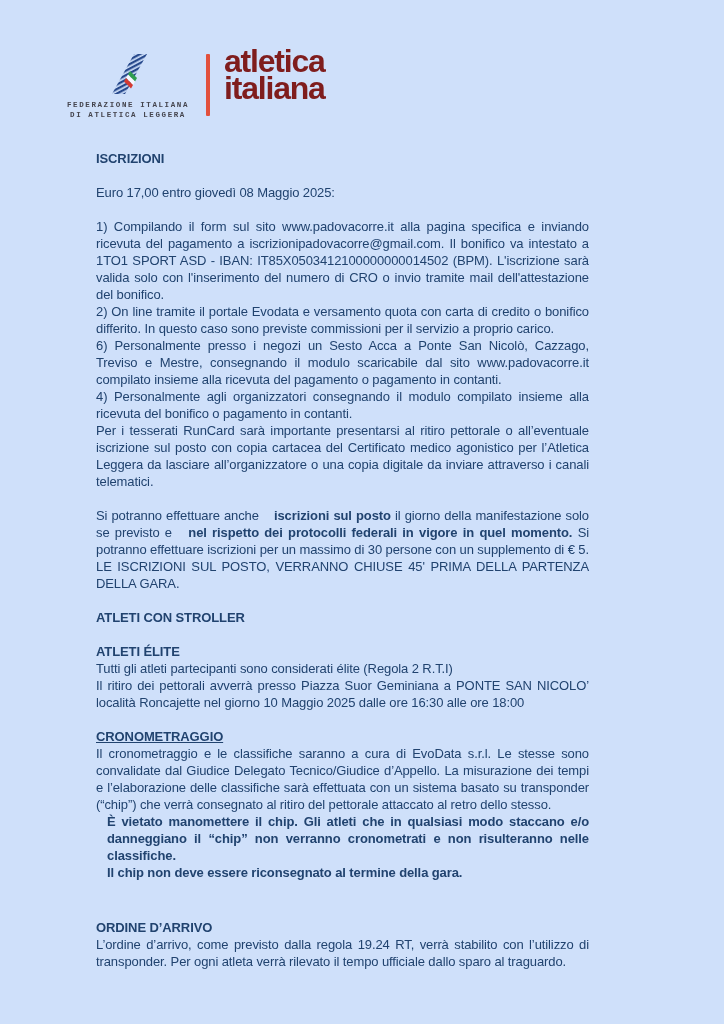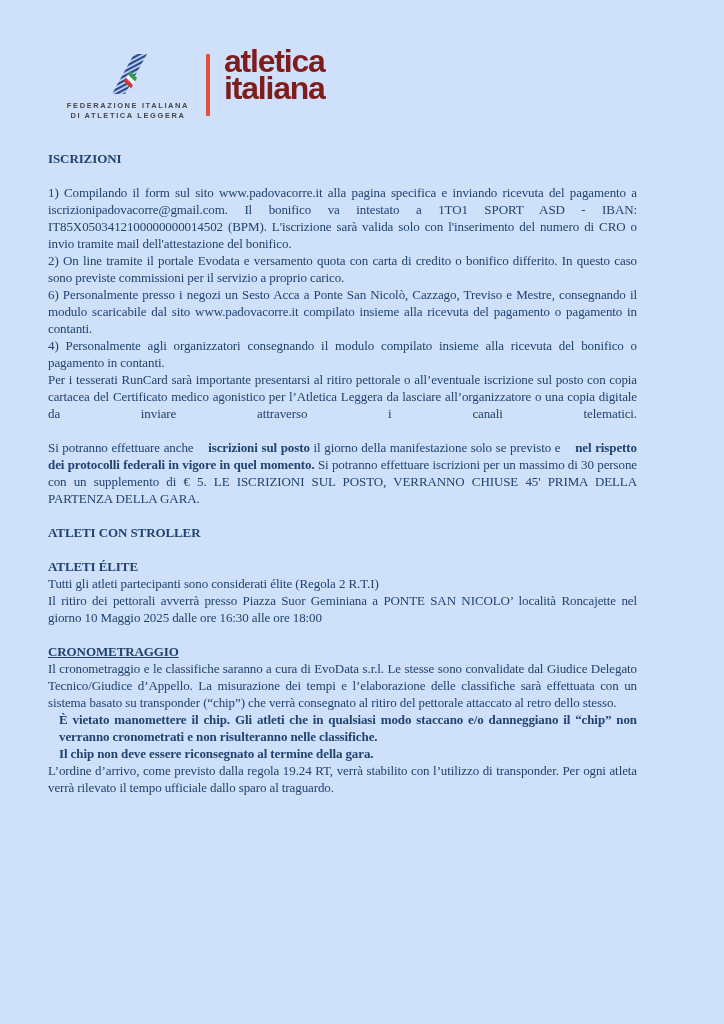--- a/index.html
+++ b/index.html
@@ -11,40 +11,40 @@
     position:relative;
     overflow:hidden;
   }
   
   .logo-row{
     position:absolute;left:70px;top:48px;
     display:flex;align-items:flex-start;
   }
   .fidal-block{
     display:flex;flex-direction:column;align-items:center;
-    width:116px;margin-top:4px;
+    width:116px;margin-top:4px;font-family:Liberation Mono, monospace;
   }
   .fidal-mark{margin-bottom:5px;}
   .fed-caption{
     font-size:7.5px;letter-spacing:1.6px;color:#45454e;
     font-weight:bold;line-height:9.5px;text-align:center;white-space:nowrap;
   }
   .red-divider{
     width:4px;height:62px;background:#e2503c;
     margin:6px 14px 0 20px;border-radius:1px;
   }
   .wordmark{
     font-weight:bold;font-size:32px;line-height:27px;
     letter-spacing:-1.2px;color:#7f1d1d;margin-top:0;
   }
   
   .content{
     position:absolute;left:0;top:150px;width:685px;
-    padding:0 48px;box-sizing:border-box;
-    font-size:13px;line-height:17px;letter-spacing:-0.1px;font-family:Liberation Serif, serif;
+    padding:0 96px;box-sizing:border-box;
+    font-size:13px;line-height:17px;letter-spacing:-0.1px;
   }
   .h{font-weight:bold;margin:17px 0 0 0;}
   .h.first{margin-top:0;}
   .p{margin:0;}
   .mt{margin-top:17px;}
   .mt-big{margin-top:38px;}
   .just{text-align:justify;}
   .just-last{text-align:justify;text-align-last:justify;}
   .b{font-weight:bold;margin-left:11px;}
   .u{text-decoration:underline;}
@@ -73,20 +73,21 @@
   <div class="wordmark">
     <div>atletica</div>
     <div>italiana</div>
   </div>
 </div>
 
 <div class="content">
 
   <div class="h first">ISCRIZIONI</div>
 
+  <p class="p mt">Euro 17,00 entro giovedì 08 Maggio 2025:</p>
 
   <p class="p mt just"> 1) Compilando il form sul sito www.padovacorre.it alla pagina specifica e inviando ricevuta del pagamento a iscrizionipadovacorre@gmail.com. Il bonifico va intestato a 1TO1 SPORT ASD - IBAN: IT85X0503412100000000014502 (BPM). L'iscrizione sarà valida solo con l'inserimento del numero di CRO o invio tramite mail dell'attestazione del bonifico.</p>
   <p class="p just"> 2) On line tramite il portale Evodata e versamento quota con carta di credito o bonifico differito. In questo caso sono previste commissioni per il servizio a proprio carico.</p>
   <p class="p just"> 6) Personalmente presso i negozi un Sesto Acca a Ponte San Nicolò, Cazzago, Treviso e Mestre, consegnando il modulo scaricabile dal sito www.padovacorre.it compilato insieme alla ricevuta del pagamento o pagamento in contanti.</p>
   <p class="p just">4) Personalmente agli organizzatori consegnando il modulo compilato insieme alla ricevuta del bonifico o pagamento in contanti.</p>
   <p class="p just just-last">Per i tesserati RunCard sarà importante presentarsi al ritiro pettorale o all’eventuale iscrizione sul posto con copia cartacea del Certificato medico agonistico per l’Atletica Leggera da lasciare all’organizzatore o una copia digitale da inviare attraverso i canali telematici.</p>
 
   <p class="p mt just"><span>Si potranno effettuare anche </span><span class="b">iscrizioni sul posto</span><span> il giorno della manifestazione solo se previsto e </span><span class="b">nel rispetto dei protocolli federali in vigore in quel momento.</span><span> Si potranno effettuare iscrizioni per un massimo di 30 persone con un supplemento di € 5. LE ISCRIZIONI SUL POSTO, VERRANNO CHIUSE 45' PRIMA DELLA PARTENZA DELLA GARA.</span></p>
 
 
@@ -95,15 +96,16 @@
   <div class="h">ATLETI ÉLITE</div>
   <p class="p">Tutti gli atleti partecipanti sono considerati élite (Regola 2 R.T.I)</p>
 
   <p class="p just">Il ritiro dei pettorali avverrà presso Piazza Suor Geminiana a PONTE SAN NICOLO’ località Roncajette nel giorno 10 Maggio 2025 dalle ore 16:30 alle ore 18:00</p>
 
   <div class="h u">CRONOMETRAGGIO</div>
   <p class="p just">Il cronometraggio e le classifiche saranno a cura di EvoData s.r.l. Le stesse sono convalidate dal Giudice Delegato Tecnico/Giudice d’Appello. La misurazione dei tempi e l’elaborazione delle classifiche sarà effettuata con un sistema basato su transponder (“chip”) che verrà consegnato al ritiro del pettorale attaccato al retro dello stesso.</p>
   <p class="p just b">È vietato manomettere il chip. Gli atleti che in qualsiasi modo staccano e/o danneggiano il “chip” non verranno cronometrati e non risulteranno nelle classifiche.</p>
   <p class="p b">Il chip non deve essere riconsegnato al termine della gara.</p>
 
+  <div class="h mt-big">ORDINE D’ARRIVO</div>
   <p class="p just">L’ordine d’arrivo, come previsto dalla regola 19.24 RT, verrà stabilito con l’utilizzo di transponder. Per ogni atleta verrà rilevato il tempo ufficiale dallo sparo al traguardo.</p>
 
 </div>
 
 </body></html>

